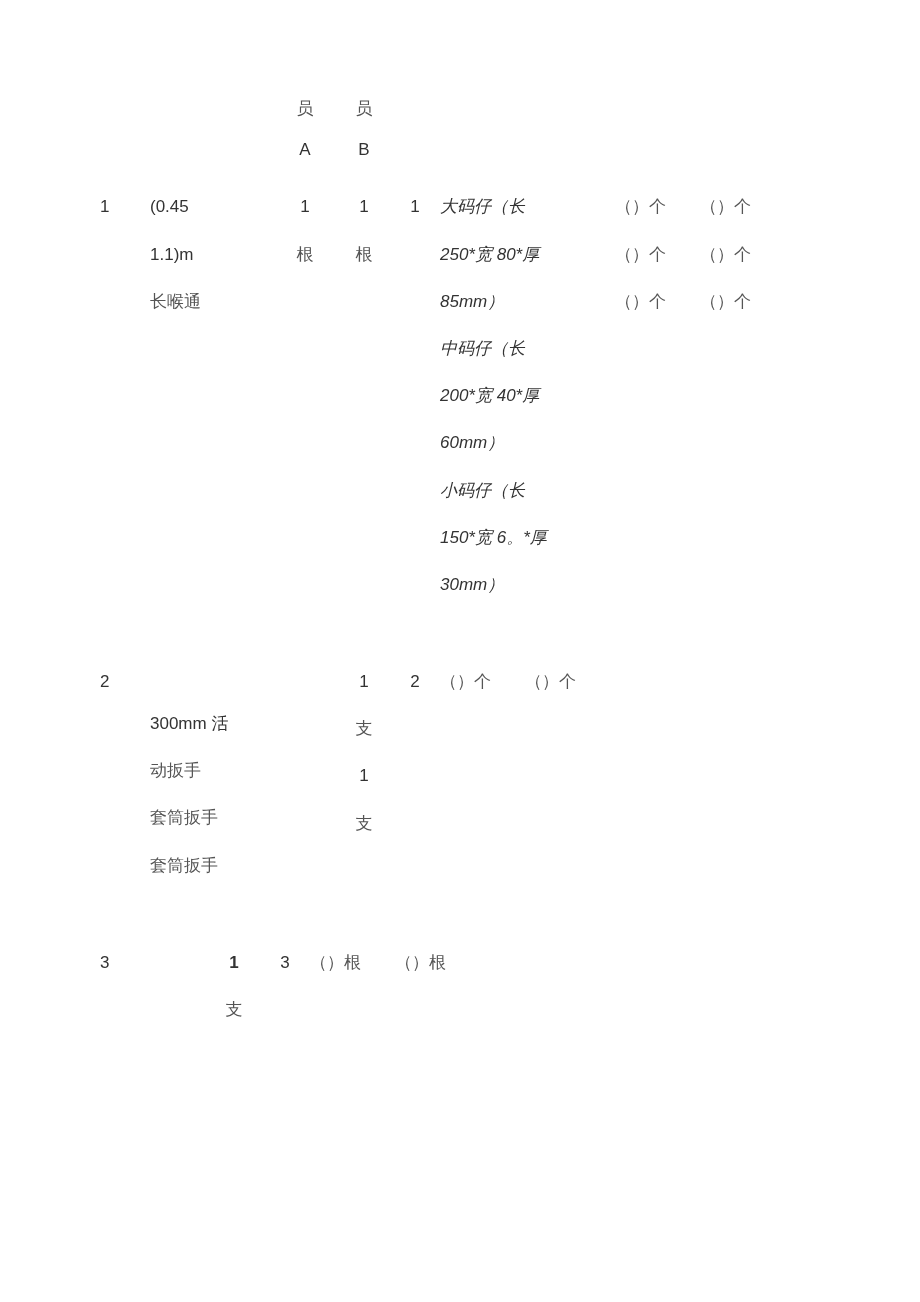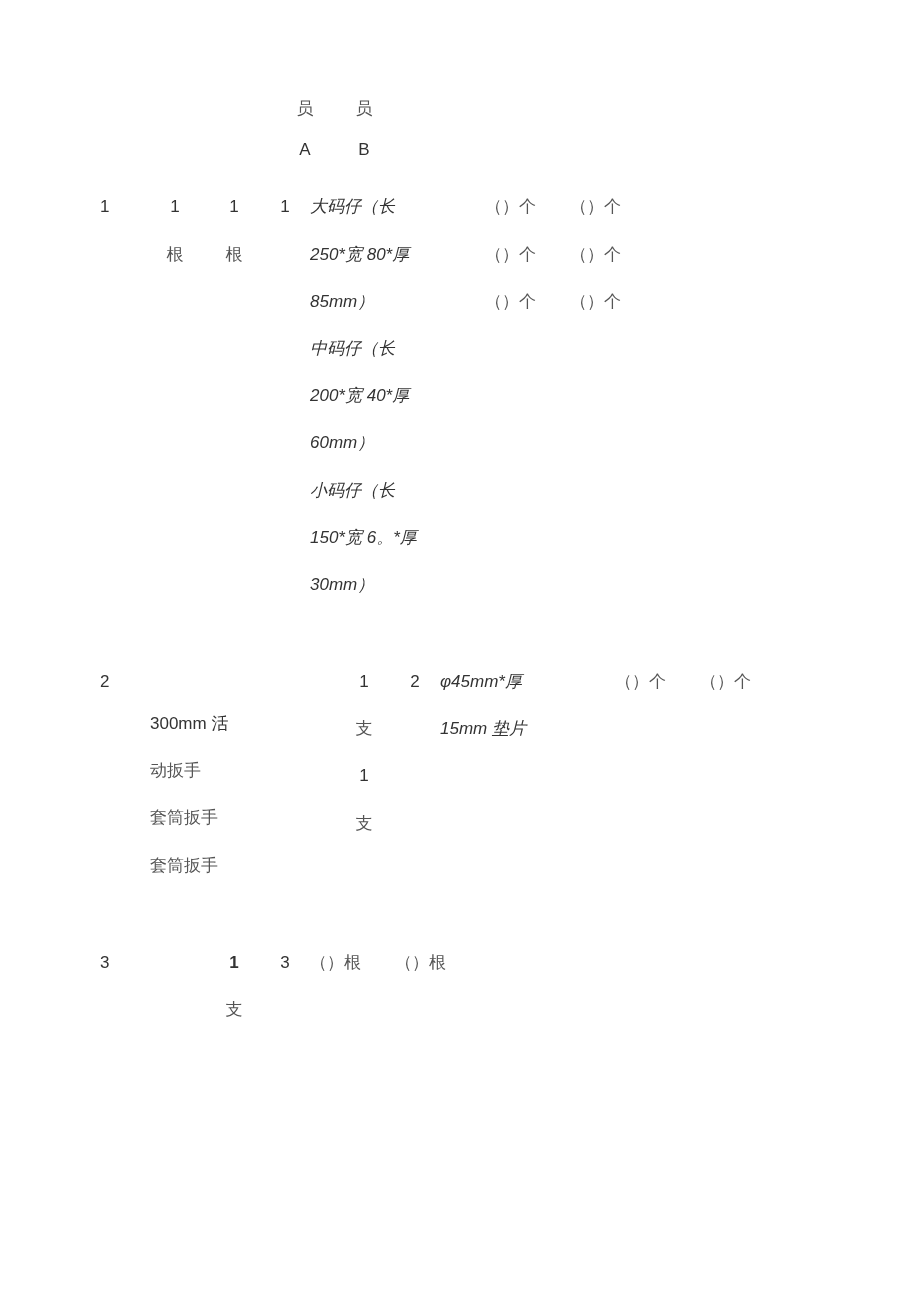--- a/index.html
+++ b/index.html
@@ -82,20 +82,25 @@
     <div style="margin-top:14px">B</div>
   </div>
   <div class="col col-idx"></div>
   <div class="col col-desc"></div>
   <div class="col col-qty1"></div>
   <div class="col col-qty2"></div>
 </div>
 
 <div class="row">
   <div class="col col-num">1</div>
+  <div class="col col-name lineheight-tall">
+    <div>(0.45</div>
+    <div>1.1)m</div>
+    <div class="songti">长喉通</div>
+  </div>
   <div class="col col-a lineheight-tall">
     <div>1</div>
     <div class="songti">根</div>
   </div>
   <div class="col col-b lineheight-tall">
     <div>1</div>
     <div class="songti">根</div>
   </div>
   <div class="col col-idx">1</div>
   <div class="col col-desc lineheight-tall">
@@ -131,24 +136,20 @@
     <div class="songti">套筒扳手</div>
   </div>
   <div class="col col-a"></div>
   <div class="col col-b lineheight-tall">
     <div>1</div>
     <div class="songti">支</div>
     <div>1</div>
     <div class="songti">支</div>
   </div>
   <div class="col col-idx">2</div>
-  <div class="col col-desc lineheight-tall">
-    <div>φ45mm*厚</div>
-    <div>15mm 垫片</div>
-  </div>
   <div class="col col-qty1">
     <div class="songti">（）个</div>
   </div>
   <div class="col col-qty2">
     <div class="songti">（）个</div>
   </div>
 </div>
 
 <div class="row">
   <div class="col col-num">3</div>

